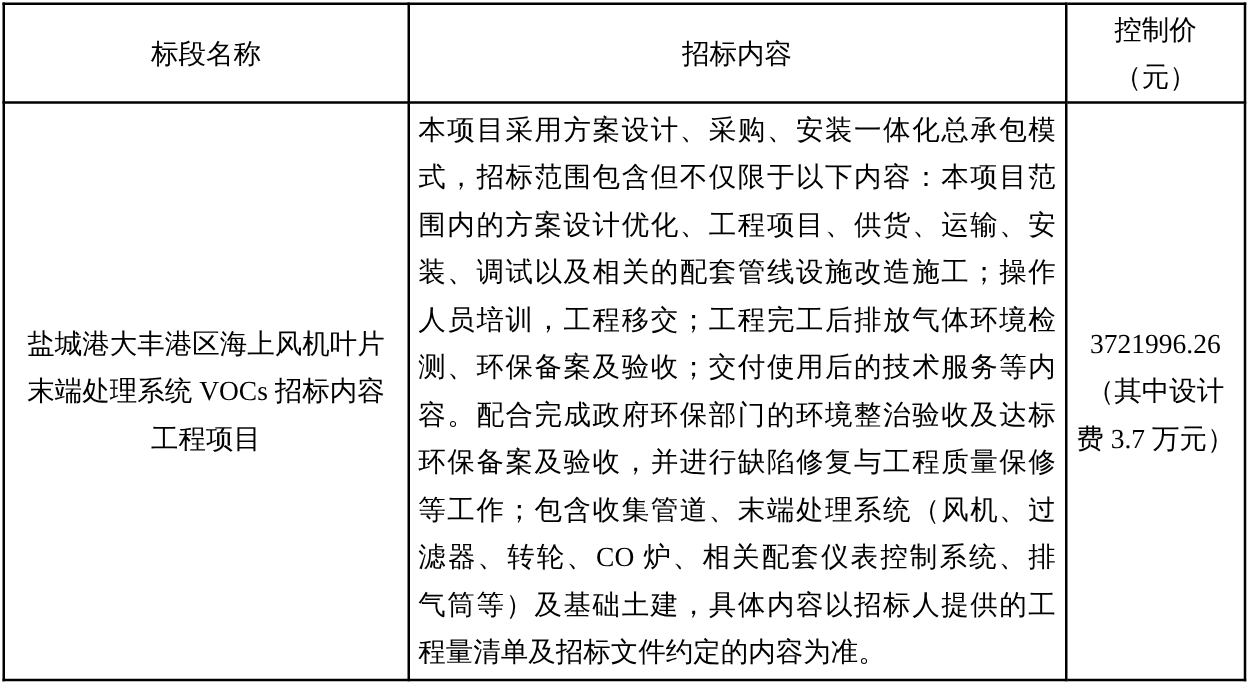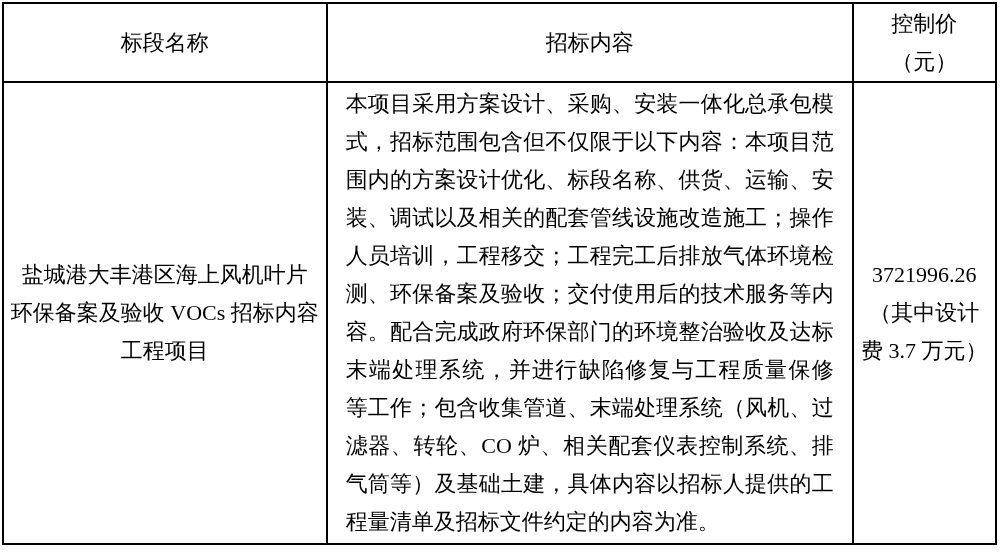--- a/index.html
+++ b/index.html
@@ -40,21 +40,21 @@
   tr.header-row { height: 79px; }
   tr.body-row   { height: 462px; }
 
   .doc-table th { text-align: center; }
 
   .cell-name,
   .cell-price {
     text-align: center;
   }
   .cell-scope-inner {
-    padding: 0 18px;
+    padding: 0 7px;
   }
   .jline {
     text-align: justify;
     text-align-last: justify;
     text-justify: inter-character;
   }
   .lline {
     text-align: right;
     text-align-last: left;
   }
@@ -86,33 +86,33 @@
       <th>
         <div>控制价</div>
         <div>（元）</div>
       </th>
     </tr>
   </thead>
   <tbody>
     <tr class="body-row">
       <td class="cell-name">
         <div>盐城港大丰港区海上风机叶片</div>
-        <div><span>环保备案及验收 </span><span class="misspelled">VOCs</span><span> 招标内容</span></div>
+        <div><span>末端处理系统 </span><span class="misspelled">VOCs</span><span> 招标内容</span></div>
         <div>工程项目</div>
       </td>
       <td>
         <div class="cell-scope-inner">
           <div class="jline">本项目采用方案设计、采购、安装一体化总承包模</div>
           <div class="jline">式，招标范围包含但不仅限于以下内容：本项目范</div>
-          <div class="jline">围内的方案设计优化、标段名称、供货、运输、安</div>
+          <div class="jline">围内的方案设计优化、工程项目、供货、运输、安</div>
           <div class="jline">装、调试以及相关的配套管线设施改造施工；操作</div>
           <div class="jline">人员培训，工程移交；工程完工后排放气体环境检</div>
           <div class="jline">测、环保备案及验收；交付使用后的技术服务等内</div>
           <div class="jline">容。配合完成政府环保部门的环境整治验收及达标</div>
-          <div class="jline">末端处理系统，并进行缺陷修复与工程质量保修</div>
+          <div class="jline">环保备案及验收，并进行缺陷修复与工程质量保修</div>
           <div class="jline">等工作；包含收集管道、末端处理系统（风机、过</div>
           <div class="jline">滤器、转轮、CO 炉、相关配套仪表控制系统、排</div>
           <div class="jline">气筒等）及基础土建，具体内容以招标人提供的工</div>
           <div class="lline">程量清单及招标文件约定的内容为准。</div>
         </div>
       </td>
       <td class="cell-price">
         <div>3721996.26</div>
         <div>（其中设计</div>
         <div>费 3.7 万元）</div>

